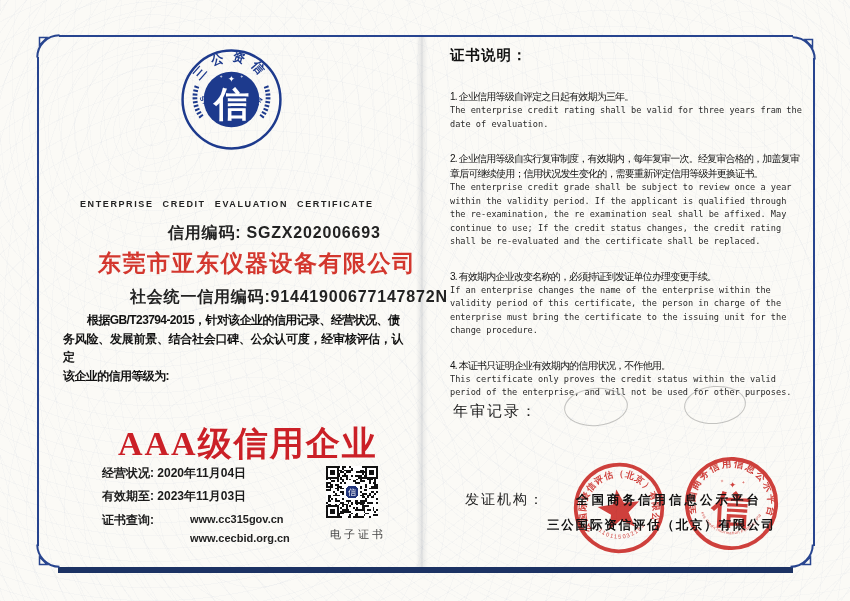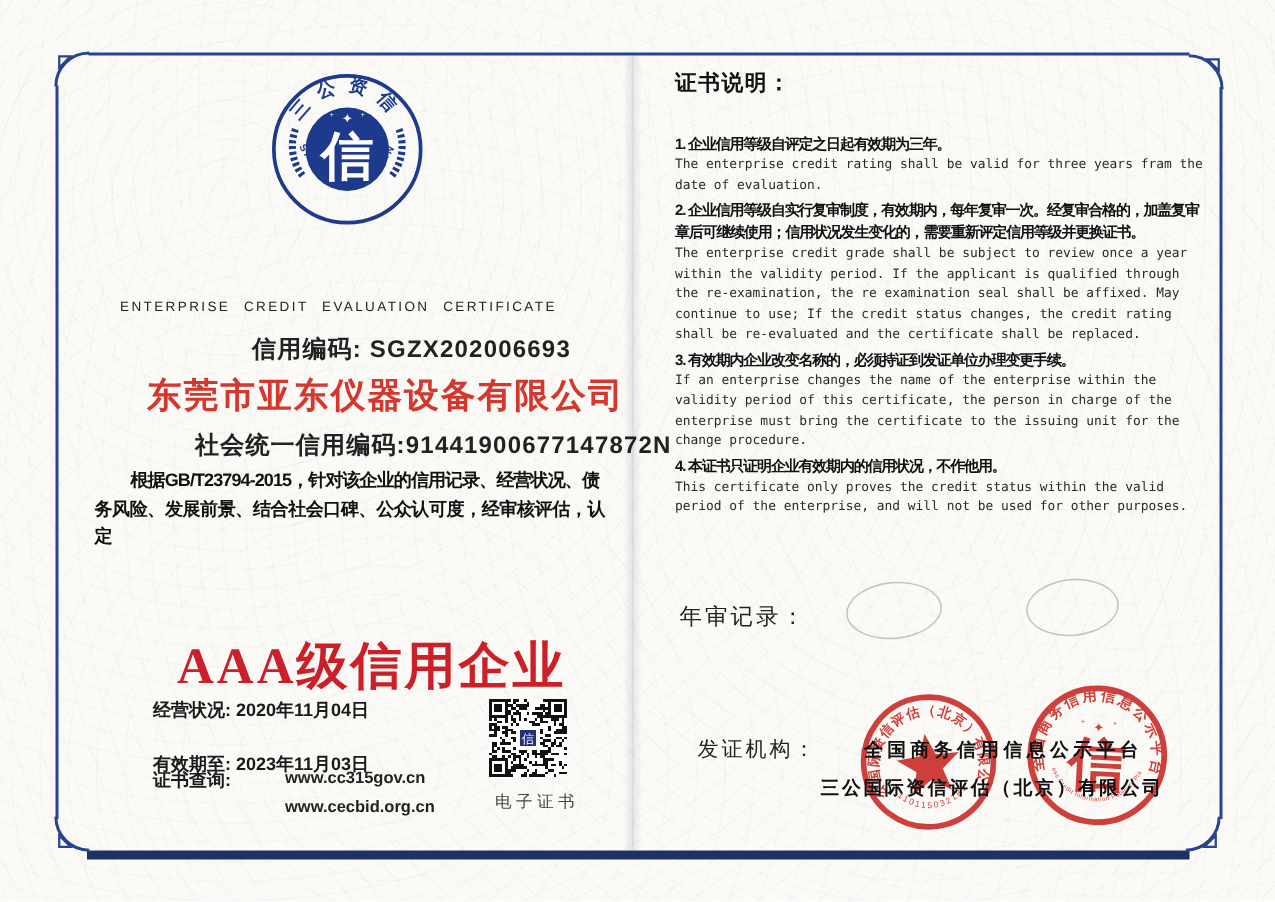--- a/index.html
+++ b/index.html
@@ -15,33 +15,33 @@
       repeating-radial-gradient(circle at 88% 12%, rgba(150,165,195,.045) 0 1px, transparent 1px 15px);
   }
   .abs { position:absolute; }
   
   .line { background:#27448f; position:absolute; }
   .bar  { background:#1c3263; position:absolute; }
   .corner { position:absolute; width:24px; height:24px; }
   .fold { position:absolute; background:linear-gradient(90deg, transparent, rgba(90,100,120,.13) 42%, rgba(90,100,120,.22) 50%, rgba(90,100,120,.10) 58%, transparent); }
   
   .title { font-size:30px; font-weight:800; letter-spacing:9px; color:#111; white-space:nowrap; }
-  .subtitle { font-size:9px; font-weight:400; letter-spacing:1.6px; word-spacing:5px; color:#222; white-space:nowrap; }
+  .subtitle { font-size:9px; font-weight:700; letter-spacing:1.6px; word-spacing:5px; color:#222; white-space:nowrap; }
   .meta { font-size:16px; font-weight:700; letter-spacing:.8px; color:#222; white-space:nowrap; }
   .company { font-size:23px; font-weight:800; letter-spacing:1.5px; color:#d3372e; white-space:nowrap; }
   .para { width:340px; font-size:12px; font-weight:600; letter-spacing:-.6px; line-height:18.5px; color:#111; text-align:justify; }
   .para .ind { text-indent:2em; }
   .grade { font-family:"Liberation Serif","DejaVu Serif",serif; font-size:34px; font-weight:700; letter-spacing:2px; color:#cb2027; white-space:nowrap;margin-top:43px; }
   .dline { font-size:12px; font-weight:700; color:#1a1a1a; white-space:nowrap; }
   .url { font-size:11px; font-weight:600; color:#222; white-space:nowrap; }
   .qrcap { font-size:11px; letter-spacing:3px; color:#444; }
   
   .desc { width:354px; }
   .desc h3 { font-size:14.5px; font-weight:700; letter-spacing:1px; margin-bottom:24px; color:#111; }
-  .desc .zh { font-size:10px; font-weight:700; letter-spacing:-.8px; line-height:15px; color:#111; margin-top:2px; }
+  .desc .zh { font-size:10px; font-weight:400; letter-spacing:-.8px; line-height:15px; color:#111; margin-top:20px; }
   .desc .en { font-family:"DejaVu Sans Mono","Liberation Mono",monospace; font-size:8.6px; line-height:13.5px; color:#2a2a2a; }
   .big-label { font-size:15px; letter-spacing:2px; color:#222; white-space:nowrap; }
   .oval { position:absolute; border:1px solid rgba(150,150,148,.55); border-radius:50%; transform:rotate(-5deg); }
   .issuer1 { font-size:12.5px; font-weight:700; letter-spacing:3px; color:#111; white-space:nowrap; }
   .issuer2 { font-size:12.5px; font-weight:700; letter-spacing:1.8px; color:#111; white-space:nowrap; }
   .stamp { position:absolute; mix-blend-mode:multiply; opacity:.92; }
 </style>
 </head>
 <body>
 
@@ -102,29 +102,30 @@
 
   <div class="abs company" style="left:98px; top:248px;">东莞市亚东仪器设备有限公司</div>
 
   <div class="abs meta" style="left:130px; top:287px;">
     <span>社会统一信用编码:</span><span>91441900677147872N</span>
   </div>
 
   <div class="abs para" style="left:63px; top:311px;">
     <div class="ind">根据GB/T23794-2015，针对该企业的信用记录、经营状况、债</div>
     <div>务风险、发展前景、结合社会口碑、公众认可度，经审核评估，认定</div>
+    <div>该企业的信用等级为:</div>
   </div>
 
   <div class="abs grade" style="left:118px; top:378px;">AAA级信用企业</div>
 
   <div class="abs dline" style="left:102px; top:465px;">
     <span>经营状况:</span>
     <span>2020年11月04日</span>
   </div>
-  <div class="abs dline" style="left:102px; top:501px;">
+  <div class="abs dline" style="left:102px; top:488px;">
     <span>有效期至:</span>
     <span>2023年11月03日</span>
   </div>
   <div class="abs dline" style="left:102px; top:512px;">证书查询:</div>
   <div class="abs url" style="left:190px; top:513px;">www.cc315gov.cn</div>
   <div class="abs url" style="left:190px; top:532px;">www.cecbid.org.cn</div>
 
   <svg class="abs" style="left:326px; top:466px;" width="52" height="52" viewBox="0 0 29 29" shape-rendering="crispEdges">
     <rect x="0" y="0" width="29" height="29" fill="#ffffff"></rect>
     <g fill="#111">

